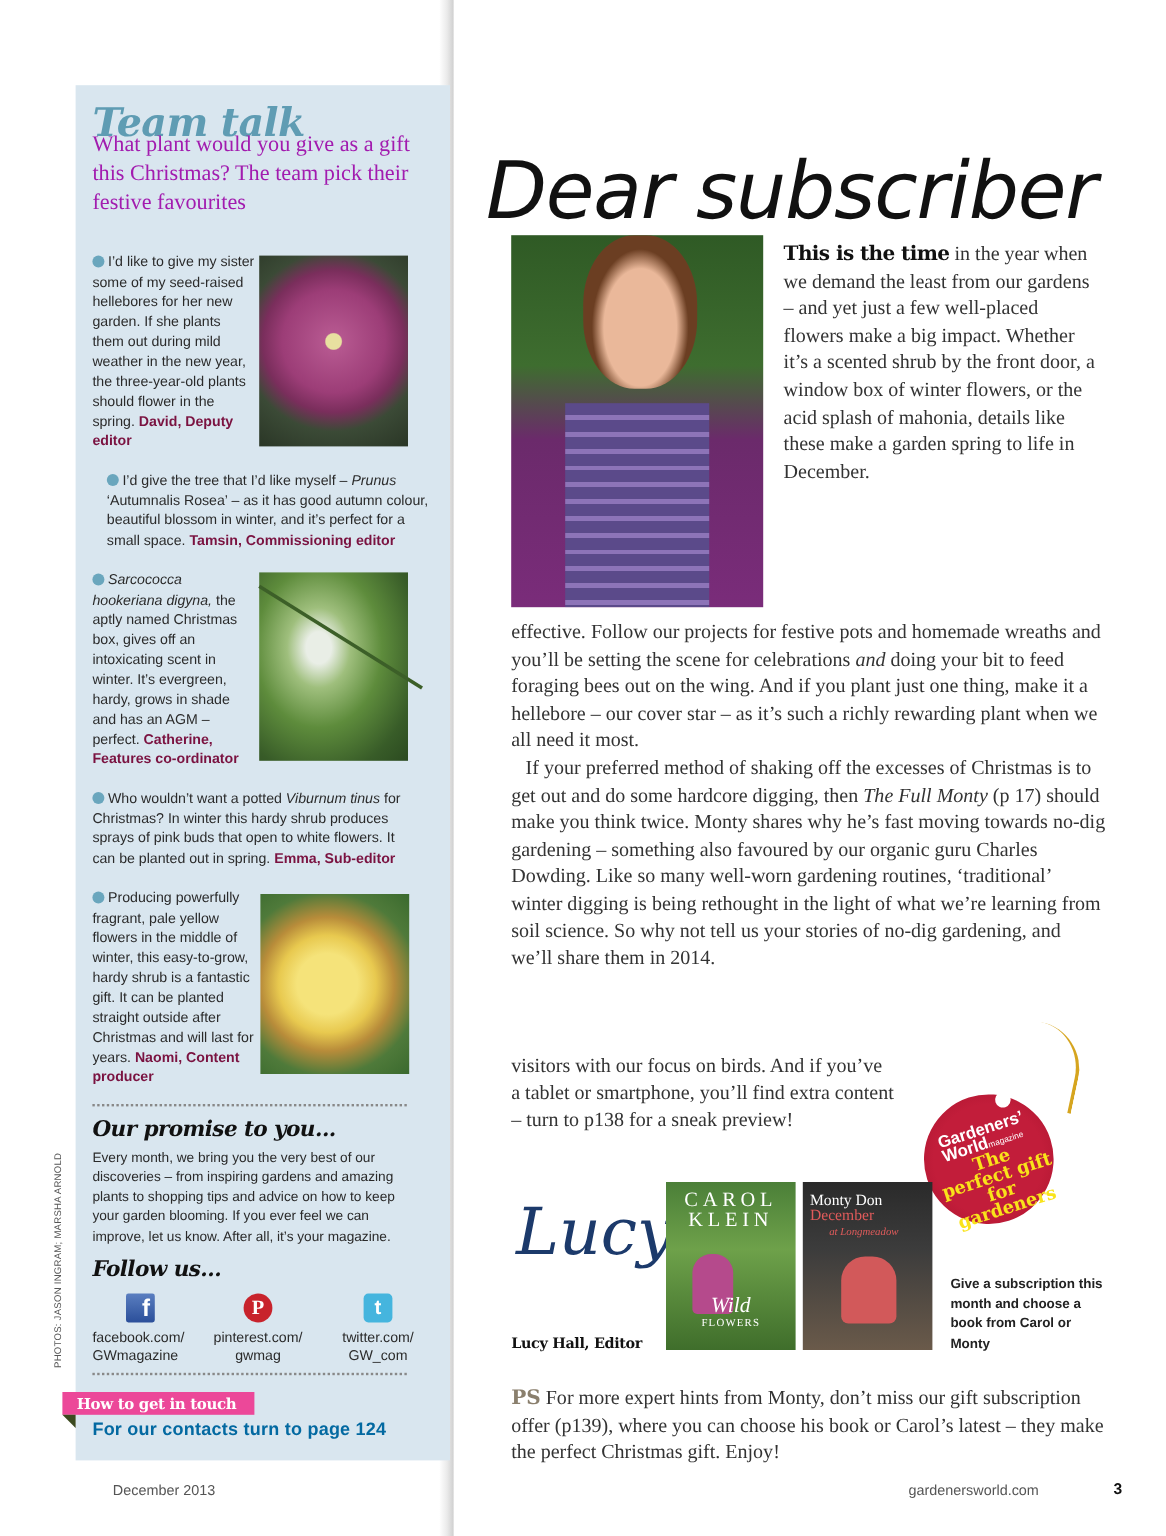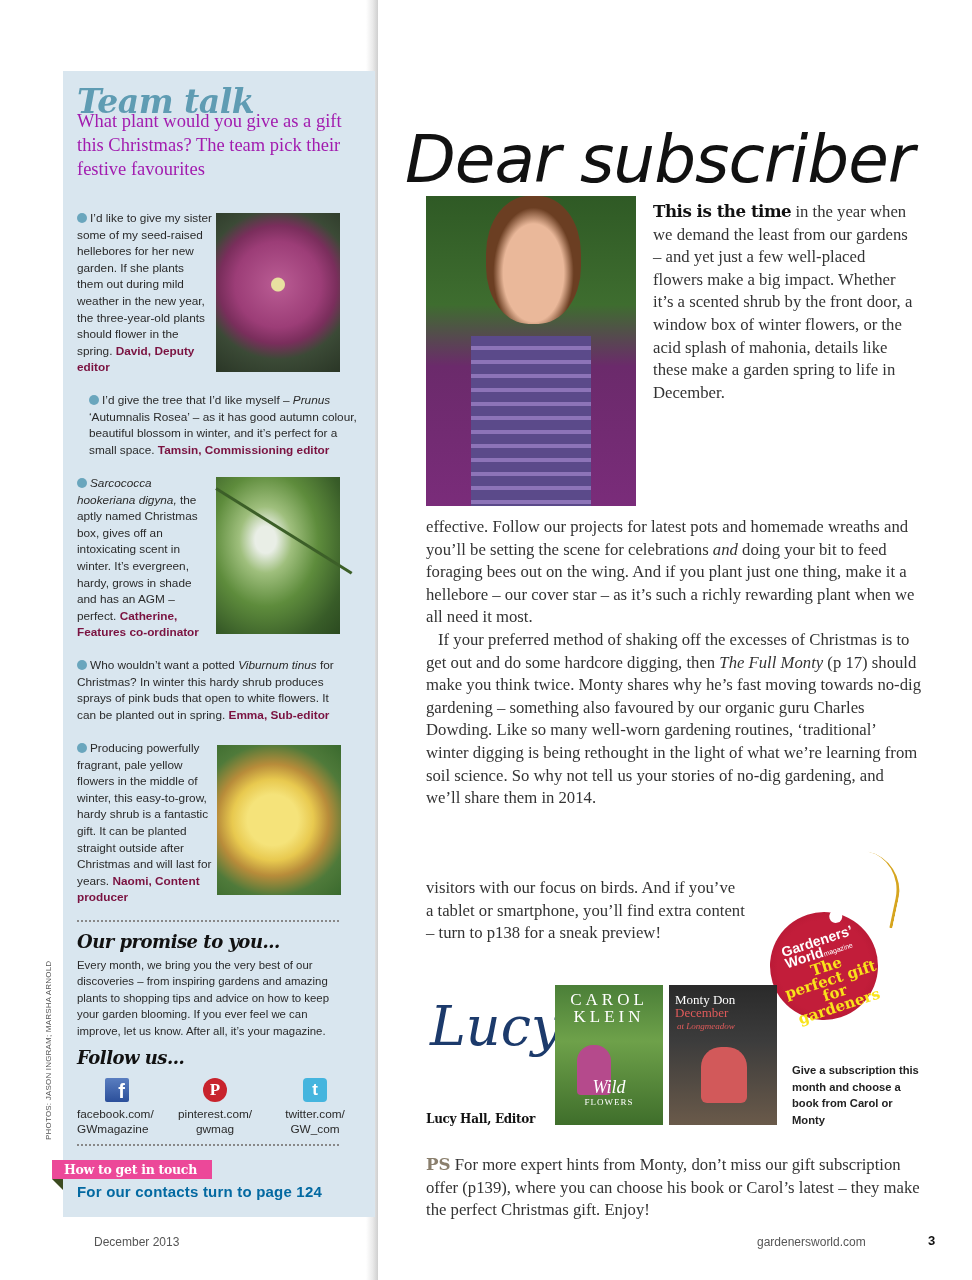--- a/index.html
+++ b/index.html
@@ -88,21 +88,21 @@
   .sig-name { position: absolute; left: 426px; top: 1112px; font-family: "DejaVu Serif", serif; font-weight: bold; font-size: 12px; color: #111; letter-spacing: -0.3px; }
 
   .book { position: absolute; top: 985px; width: 108px; height: 140px; overflow: hidden; }
   .book-carol { left: 555px; background: linear-gradient(#4b7f38 0%, #6ea14a 40%, #3f6e2b 100%); }
   .book-monty { left: 669px; background: linear-gradient(#2a2a2a 0%, #3c3c3c 40%, #6a5a4a 100%); }
   .book .bt1 { position: absolute; left: 0; top: 6px; width: 100%; text-align: center; color: #fff; font-family: "Liberation Serif", serif; font-size: 17px; letter-spacing: 4px; line-height: 17px; }
   .book .bt2 { position: absolute; left: 0; top: 92px; width: 100%; text-align: center; color: #fff; font-family: "Liberation Serif", serif; font-style: italic; font-size: 18px; }
   .book .bt3 { position: absolute; left: 0; top: 112px; width: 100%; text-align: center; color: #fff; font-family: "Liberation Serif", serif; font-size: 9px; letter-spacing: 1px; }
   .book-monty .bt1 { letter-spacing: 0; font-size: 13px; left: 6px; text-align: left; }
   .book-monty .bt2 { top: 20px; left: 6px; text-align: left; font-style: normal; font-size: 13px; color: #e05b5b; }
-  .book-monty .bt3 { top: 36px; left: 8px; text-align: left; font-style: italic; color: #e05b5b; letter-spacing: 0; }
+  .book-monty .bt3 { top: 36px; left: 22px; text-align: left; font-style: italic; color: #e05b5b; letter-spacing: 0; }
   .book-monty .fig { position: absolute; left: 32px; top: 62px; width: 46px; height: 56px; background: #d2595a; border-radius: 20px 20px 6px 6px; }
   .book-carol .fig { position: absolute; left: 22px; top: 60px; width: 34px; height: 50px; background: #b54a8c; border-radius: 16px 16px 4px 4px; }
 
   .promo { position: absolute; left: 792px; top: 1062px; width: 130px; font-size: 11.2px; line-height: 16.6px; font-weight: bold; color: #222; }
 
   .ps { position: absolute; left: 426px; top: 1153px; width: 500px; }
   .ps .ps-lab { font-family: "DejaVu Serif", serif; font-weight: bold; color: #8a7f6d; }
 
   .footer-site { position: absolute; left: 757px; top: 1235px; font-size: 12px; color: #555; }
   .footer-page { position: absolute; left: 928px; top: 1233px; font-size: 13px; font-weight: bold; color: #111; }
@@ -183,21 +183,21 @@
   <div class="face"></div>
   <div class="top"></div>
 </div>
 
 <div class="body-text col-narrow">
   <span class="lead">This is the time</span><span> in the year when we demand the least from our gardens – and yet just a few well-placed flowers make a big impact. Whether it’s a scented shrub by the front door, a window box of winter flowers, or the acid splash of mahonia, details like these make a garden spring to life in December.</span><br>
   <span class="ind"></span>
 </div>
 
 <div class="body-text col-wide">
-  <span>effective. Follow our projects for latest pots and homemade wreaths and you’ll be setting the scene for celebrations </span><i>and</i><span> doing your bit to feed foraging bees out on the wing. And if you plant just one thing, make it a hellebore – our cover star – as it’s such a richly rewarding plant when we all need it most.</span><br>
+  <span>effective. Follow our projects for festive pots and homemade wreaths and you’ll be setting the scene for celebrations </span><i>and</i><span> doing your bit to feed foraging bees out on the wing. And if you plant just one thing, make it a hellebore – our cover star – as it’s such a richly rewarding plant when we all need it most.</span><br>
   <span class="ind"></span><span>If your preferred method of shaking off the excesses of Christmas is to get out and do some hardcore digging, then </span><i>The Full Monty</i><span> (p 17) should make you think twice. Monty shares why he’s fast moving towards no-dig gardening – something also favoured  by our organic guru Charles Dowding. Like so many well-worn gardening routines, ‘traditional’ winter digging is being rethought in the light of what we’re learning from soil science. So why not tell us your stories of no-dig gardening, and we’ll share them in 2014.</span><br>
   <span class="ind"></span>
 </div>
 
 <div class="body-text col-end">visitors with our focus on birds. And if you’ve a tablet or smartphone, you’ll find extra content – turn to p138 for a sneak preview!</div>
 
 <div class="string"></div>
 <div class="tag">
   <div class="hole"></div>
   <div class="t1">

